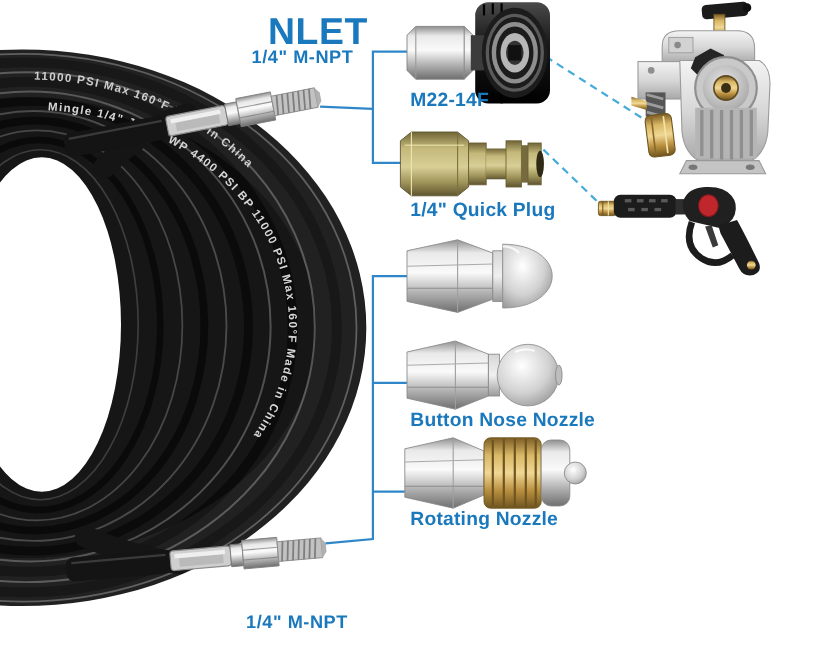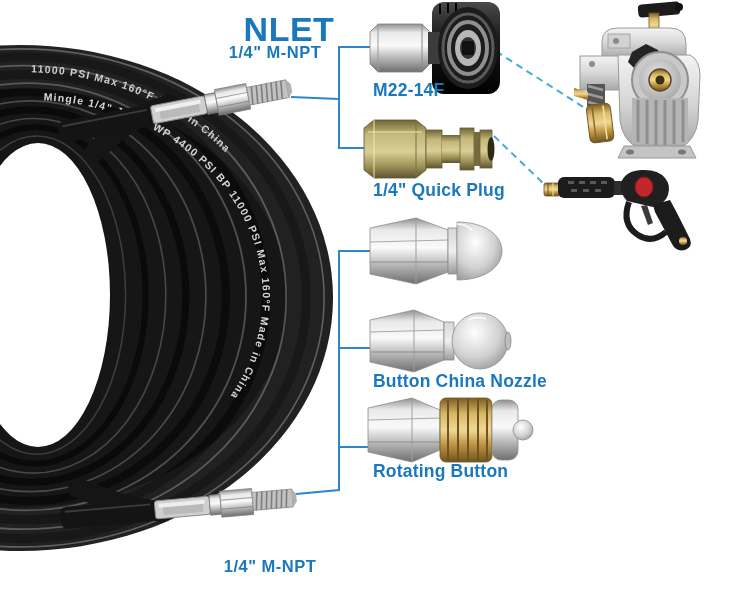--- a/index.html
+++ b/index.html
@@ -269,18 +269,18 @@
     <path d="M98,38 L105,57 L110,55 L104,37 Z" fill="#3a3a3a"></path>
     <circle cx="140" cy="73" r="4" fill="url(#gBrass)"></circle>
   </g>
 </svg>
 
 <div class="lbl heading" style="left:234px;top:10px;width:110px;">NLET</div>
 <div class="lbl subheading" style="left:220px;top:43px;width:110px;">1/4" M-NPT</div>
 
 <div class="lbl partlbl" style="left:373px;top:80px;">M22-14F</div>
 <div class="lbl partlbl" style="left:373px;top:180px;">1/4" Quick Plug</div>
-<div class="lbl partlbl" style="left:373px;top:371px;">Button China Nozzle</div>
-<div class="lbl partlbl" style="left:373px;top:461px;">Rotating Button</div>
+<div class="lbl partlbl" style="left:373px;top:371px;">Button Nose Nozzle</div>
+<div class="lbl partlbl" style="left:373px;top:461px;">Rotating Nozzle</div>
 
 <div class="lbl subheading" style="left:205px;top:557px;width:130px;">1/4" M-NPT</div>
 
 </div>
 
 </body></html>

